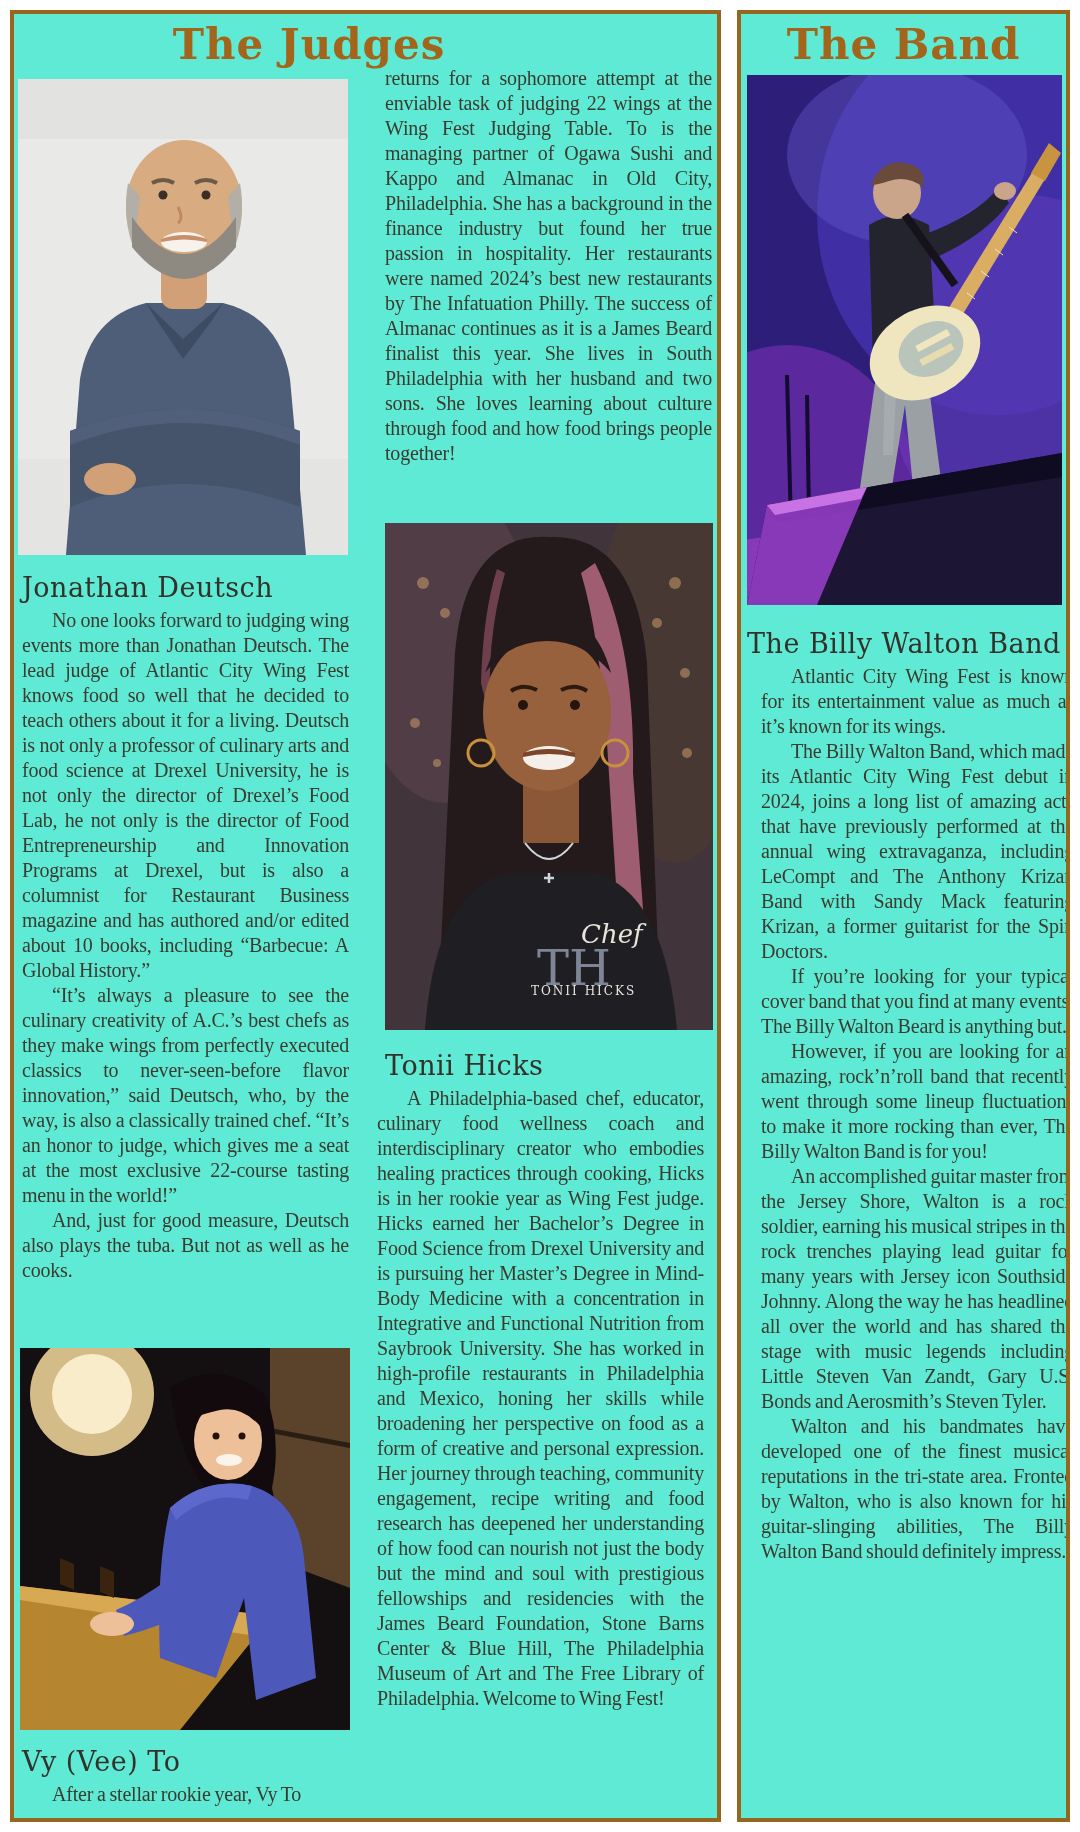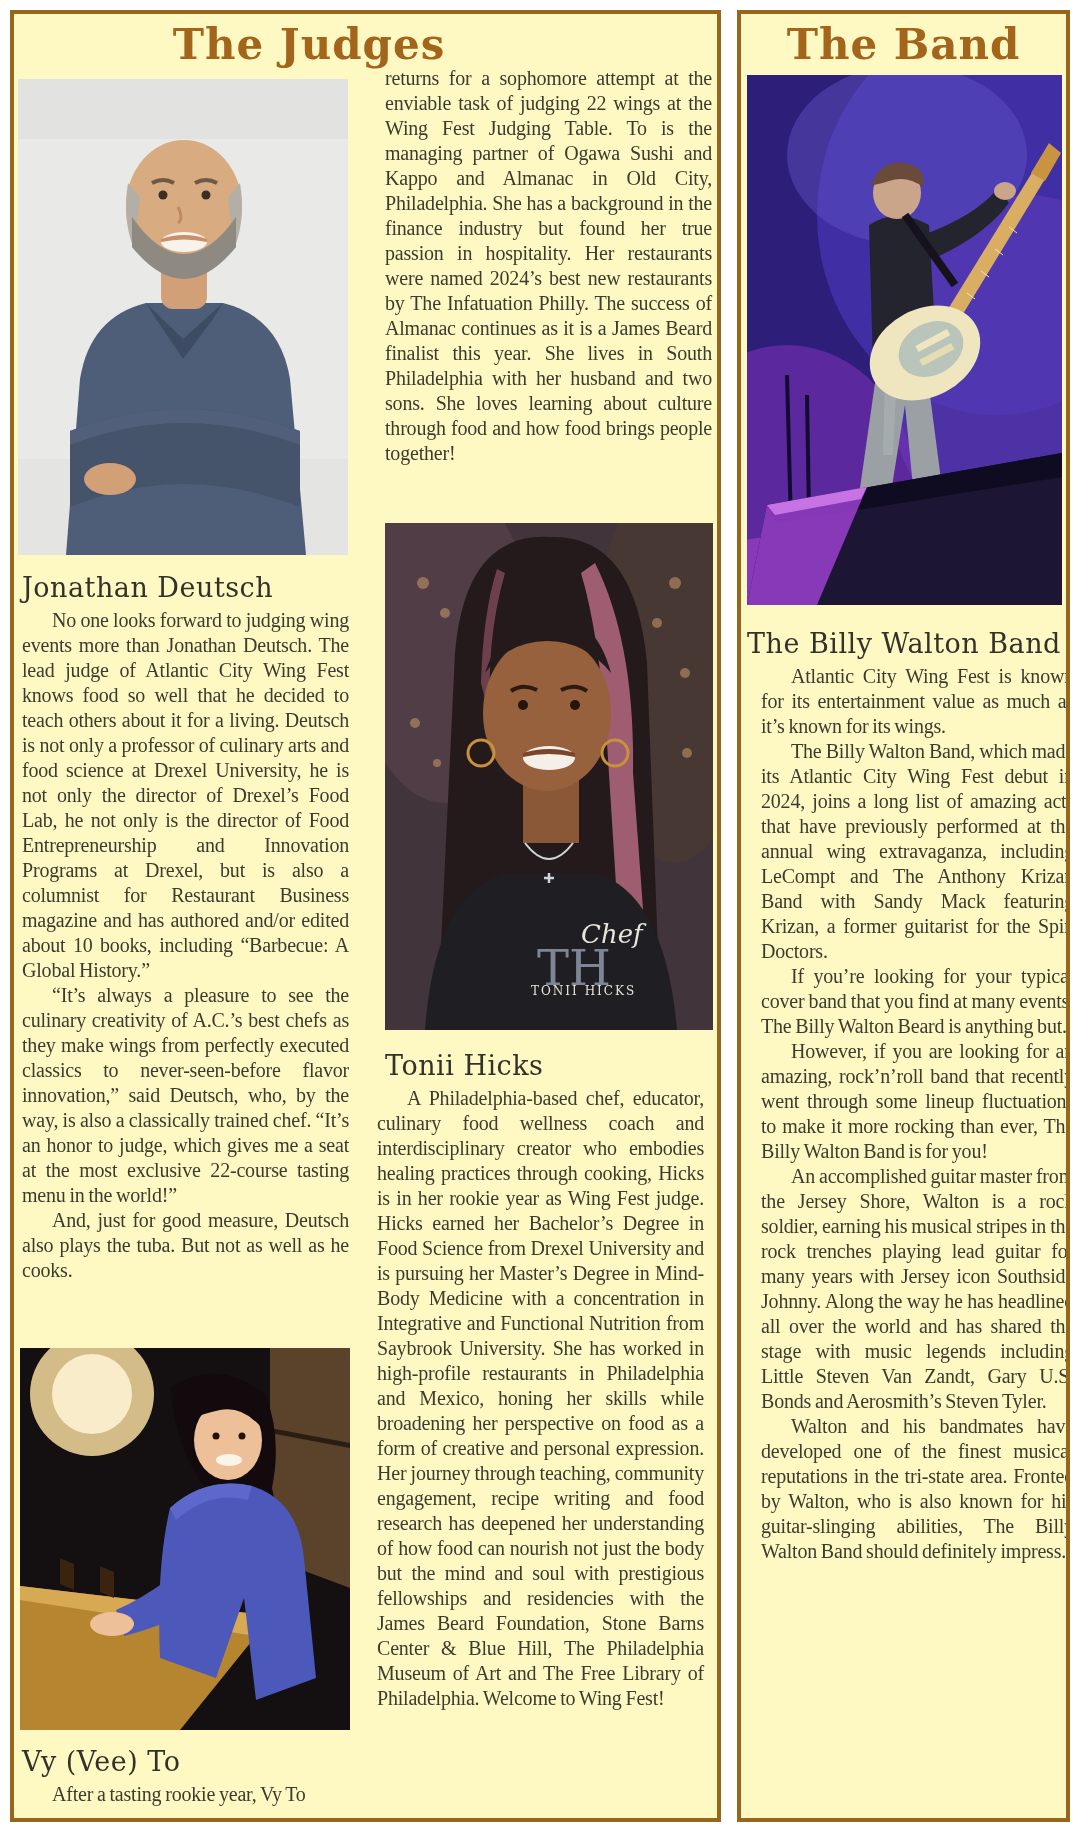--- a/index.html
+++ b/index.html
@@ -2,21 +2,21 @@
 <html><head>
 <meta charset="utf-8">
 <style>
   * { margin:0; padding:0; box-sizing:border-box; }
   html,body { background:#ffffff; }
   body {
     width:1080px; height:1832px; position:relative; overflow:hidden;
     font-family:"Liberation Sans", sans-serif;
   }
   .panel {
-    position:absolute; background:#fef9c3; border:4px solid #96661e; overflow:hidden;
+    position:absolute; background:#5eead4; border:4px solid #96661e; overflow:hidden;
   }
   #judges-panel { left:10px; top:10px; width:711px; height:1812px; }
   #band-panel   { left:737px; top:10px; width:333px; height:1812px; }
   .panel-title {
     position:absolute; font-family:"DejaVu Serif", serif; font-weight:bold;
     font-size:42px; color:#a3641c; text-align:center; letter-spacing:1px;
   }
   #judges-title { left:0; top:6px; width:590px; }
   #band-title   { left:0; top:6px; width:100%; }
   .col {
@@ -171,21 +171,21 @@
     <path d="M186 142 L232 142 L238 220 L182 220 Z" fill="#f2efe9"></path>
     <path d="M150 160 Q186 128 232 138 Q278 152 284 210 L296 330 L236 352 L224 250 L196 330 L140 310 Q136 220 150 160 Z" fill="#4d58bb"></path>
     <path d="M150 160 Q186 128 232 138 L228 152 Q190 142 156 172 Z" fill="#5c68cc"></path>
 
     <path d="M150 230 Q120 252 96 262 L104 288 Q150 276 176 258 Z" fill="#4d58bb"></path>
     <ellipse cx="92" cy="276" rx="22" ry="12" fill="#eec09a"></ellipse>
   </svg>
 
   <h2 class="bio-heading" id="vy-heading">Vy (Vee) To</h2>
   <div class="col" id="vy-col">
-    <p>After a tasting rookie year, Vy To</p>
+    <p>After a stellar rookie year, Vy To</p>
   </div>
 
 </section>
 
 <section class="panel" id="band-panel">
 
   <h1 class="panel-title" id="band-title">The Band</h1>
 
   <svg class="photo" id="photo-band" width="315" height="530" viewBox="0 0 315 530">
     <rect width="315" height="530" fill="#2d1e7a"></rect>

